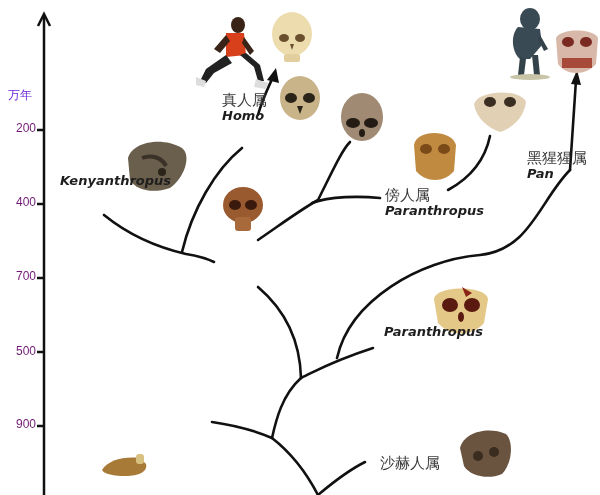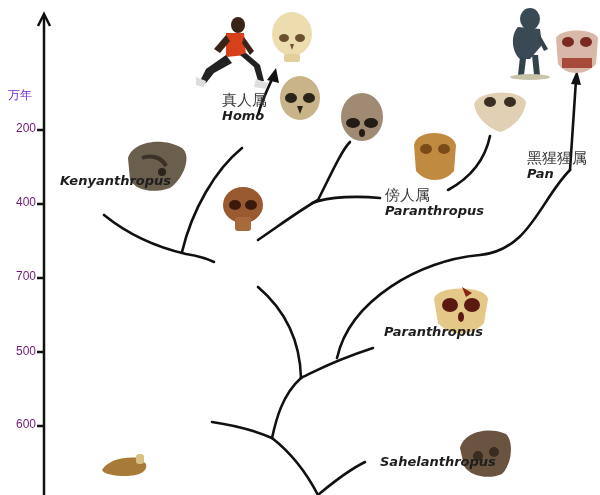--- a/index.html
+++ b/index.html
@@ -151,21 +151,21 @@
       <circle cx="20" cy="30" r="5" fill="#3a2c1e"></circle>
       <circle cx="36" cy="26" r="5" fill="#3a2c1e"></circle>
     </g>
   </svg>
 
   <div class="axis-unit">万年</div>
   <div class="tick-label" style="left:0px; top:121px;">200</div>
   <div class="tick-label" style="left:0px; top:195px;">400</div>
   <div class="tick-label" style="left:0px; top:269px;">700</div>
   <div class="tick-label" style="left:0px; top:344px;">500</div>
-  <div class="tick-label" style="left:0px; top:417px;">600</div>
+  <div class="tick-label" style="left:0px; top:417px;">900</div>
 
   <div class="genus" style="left:222px; top:92px;">
     <span class="cn">真人属</span>
     <span class="la">Homo</span>
   </div>
   <div class="genus" style="left:60px; top:174px;">
     <span class="la">Kenyanthropus</span>
   </div>
   <div class="genus" style="left:219px; top:247px;">
   </div>
@@ -174,16 +174,16 @@
     <span class="la">Paranthropus</span>
   </div>
   <div class="genus" style="left:527px; top:150px;">
     <span class="cn">黑猩猩属</span>
     <span class="la">Pan</span>
   </div>
   <div class="genus" style="left:384px; top:325px;">
     <span class="la">Paranthropus</span>
   </div>
   <div class="genus" style="left:380px; top:455px;">
-    <span class="la">Sahelanthropus</span>
+    <span class="cn">沙赫人属</span>
   </div>
 
 </div>
 
 </body></html>

